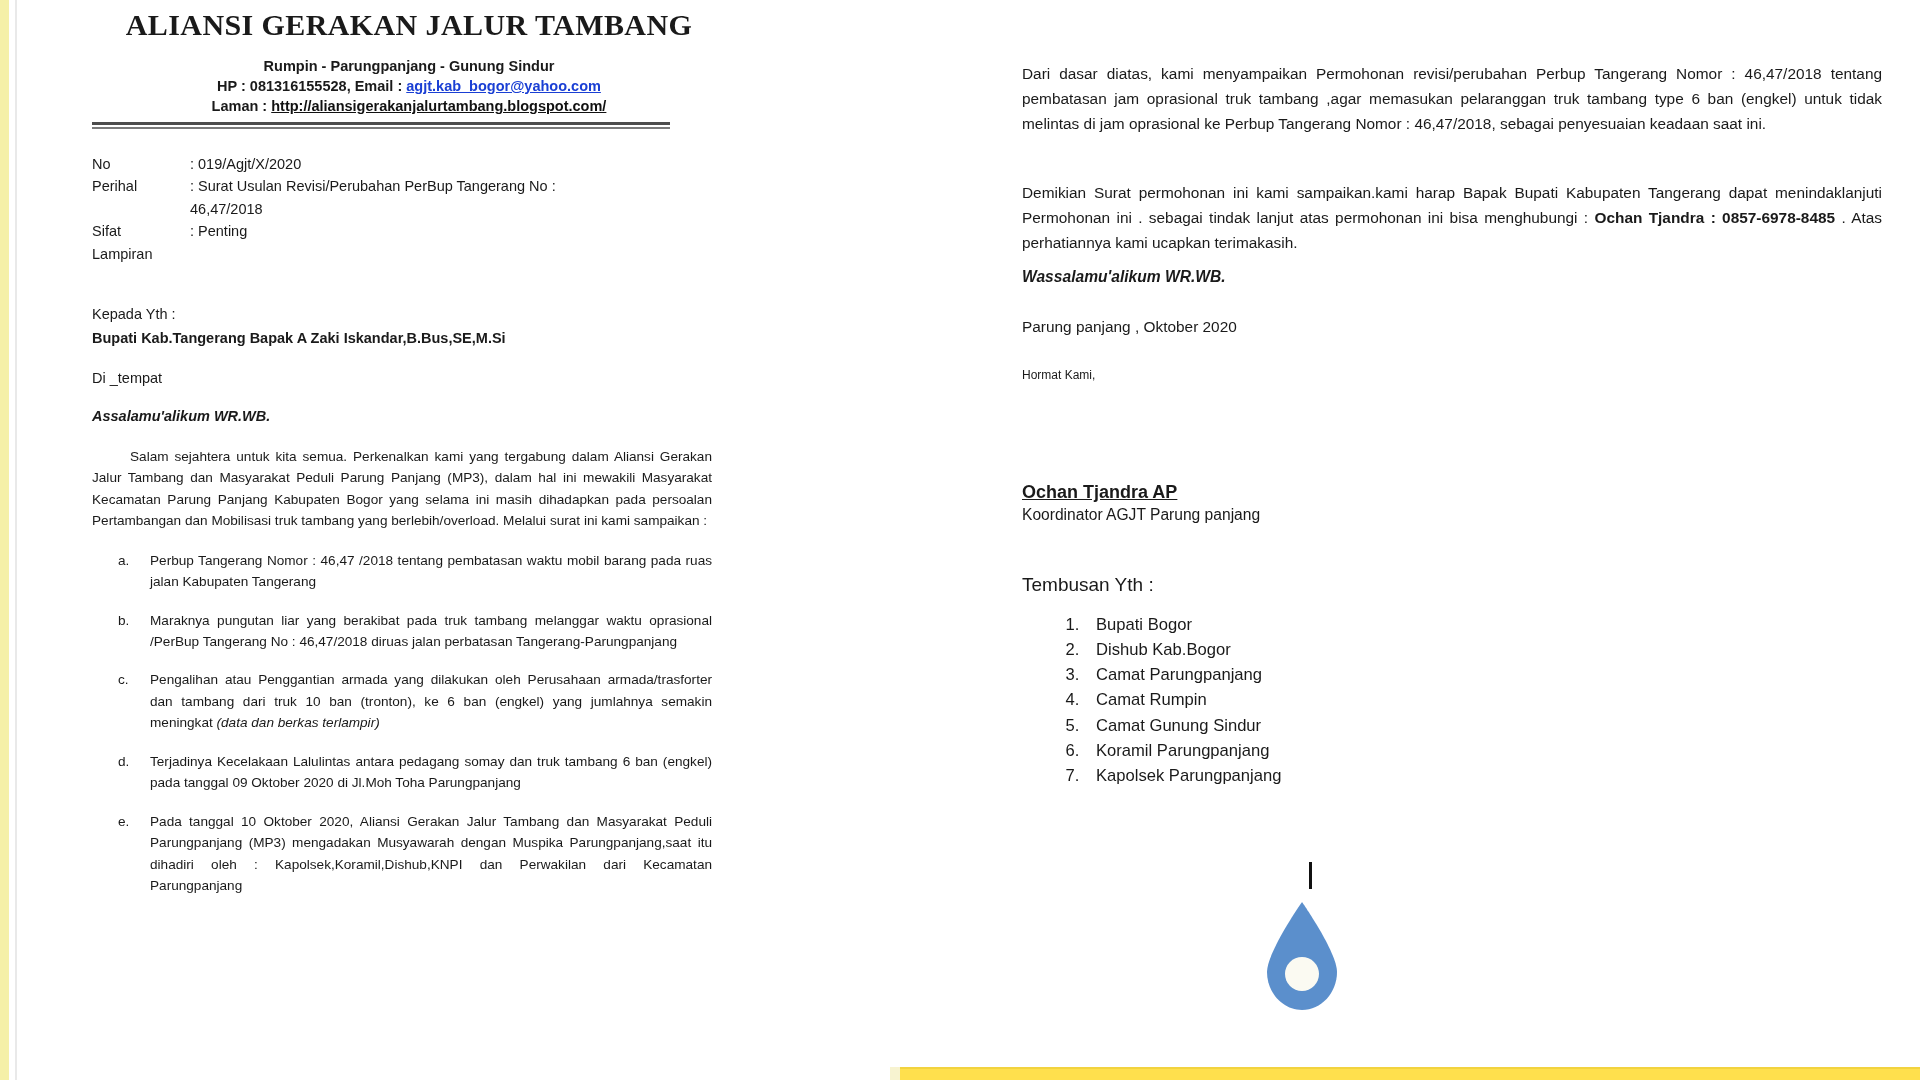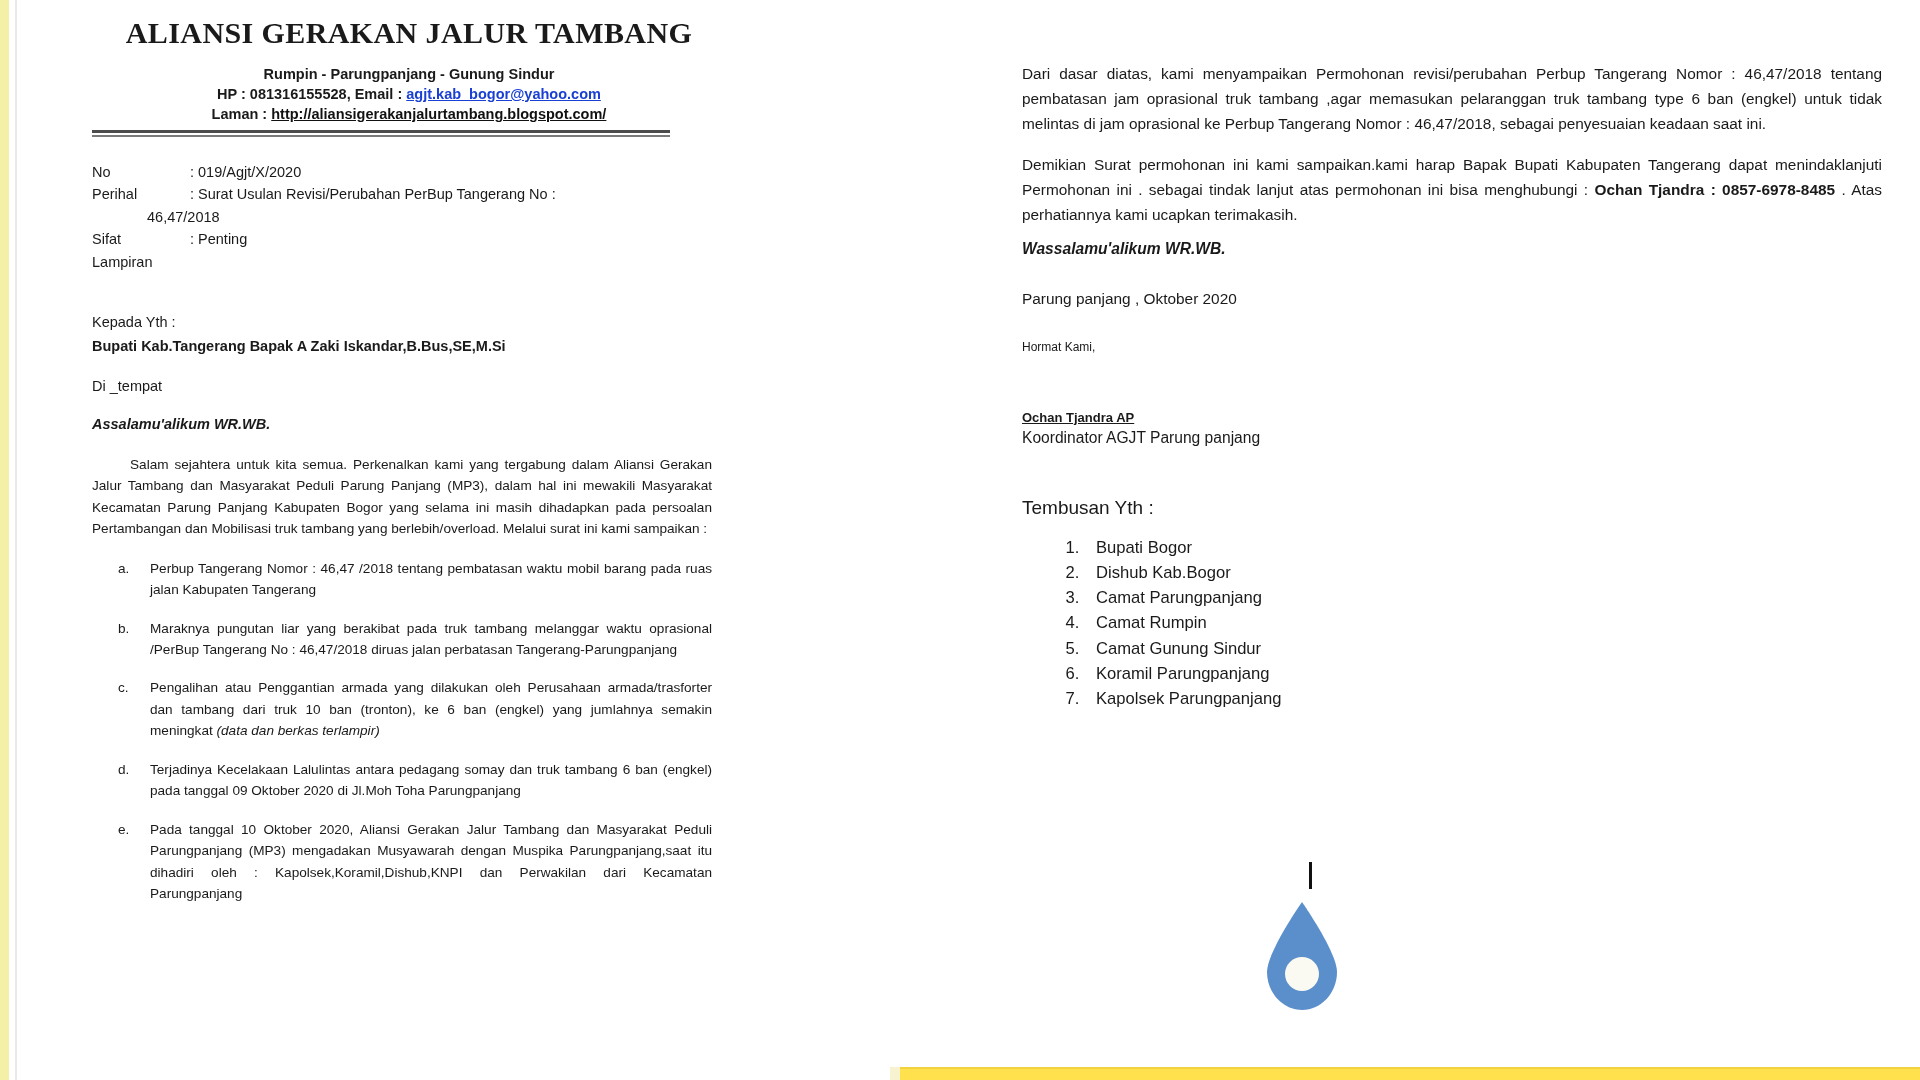--- a/index.html
+++ b/index.html
@@ -53,21 +53,21 @@
     left: 890px;
     bottom: 0;
     width: 12px;
     height: 13px;
     background: #f7f3d0;
   }
 
   
   .col-left {
     position: absolute;
-    left: 92px; top: 8px;
+    left: 92px; top: 0;
     width: 620px;
     color: #1a1a1a;
   }
   .col-right {
     position: absolute;
     left: 1022px; top: 0;
     width: 860px;
     color: #1a1a1a;
   }
 
@@ -118,21 +118,21 @@
 
   
   .meta {
     margin-top: 24px;
     font-size: 14.5px;
     line-height: 1.55;
   }
   .meta-row { display: flex; }
   .meta-key { width: 98px; flex: none; }
   .meta-val { flex: 1; }
-  .meta-cont { margin-left: 55px; }
+  .meta-cont { margin-left: 98px; }
 
   
   .addr { margin-top: 38px; font-size: 14.5px; line-height: 1.6; }
   .addr-bold { font-weight: bold; }
   .di-tempat { margin-top: 20px; font-size: 14.5px; }
   .salam {
     margin-top: 22px;
     font-size: 14.5px;
     font-weight: bold;
     font-style: italic;
@@ -159,33 +159,33 @@
   }
   .list li .ital { font-style: italic; }
 
   
   .r-para {
     font-size: 15.4px;
     line-height: 1.62;
     text-align: justify;
   }
   .r-para-1 { margin-top: 62px; }
-  .r-para-2 { margin-top: 16px; }
+  .r-para-2 { margin-top: 44px; }
   .r-bold { font-weight: bold; }
   .r-salam {
     margin-top: 12px;
     font-size: 15.6px;
     font-weight: bold;
     font-style: italic;
   }
   .r-place { margin-top: 32px; font-size: 15.4px; }
   .r-hormat { margin-top: 32px; font-size: 12px; }
   .r-signer {
-    margin-top: 56px;
-    font-size: 13px;
+    margin-top: 100px;
+    font-size: 18px;
     font-weight: bold;
     text-decoration: underline;
     display: inline-block;
   }
   .r-role {
     font-size: 15.6px;
     font-weight: normal;
     margin-top: 3px;
   }
   .r-tembusan { margin-top: 50px; font-size: 19px; }

